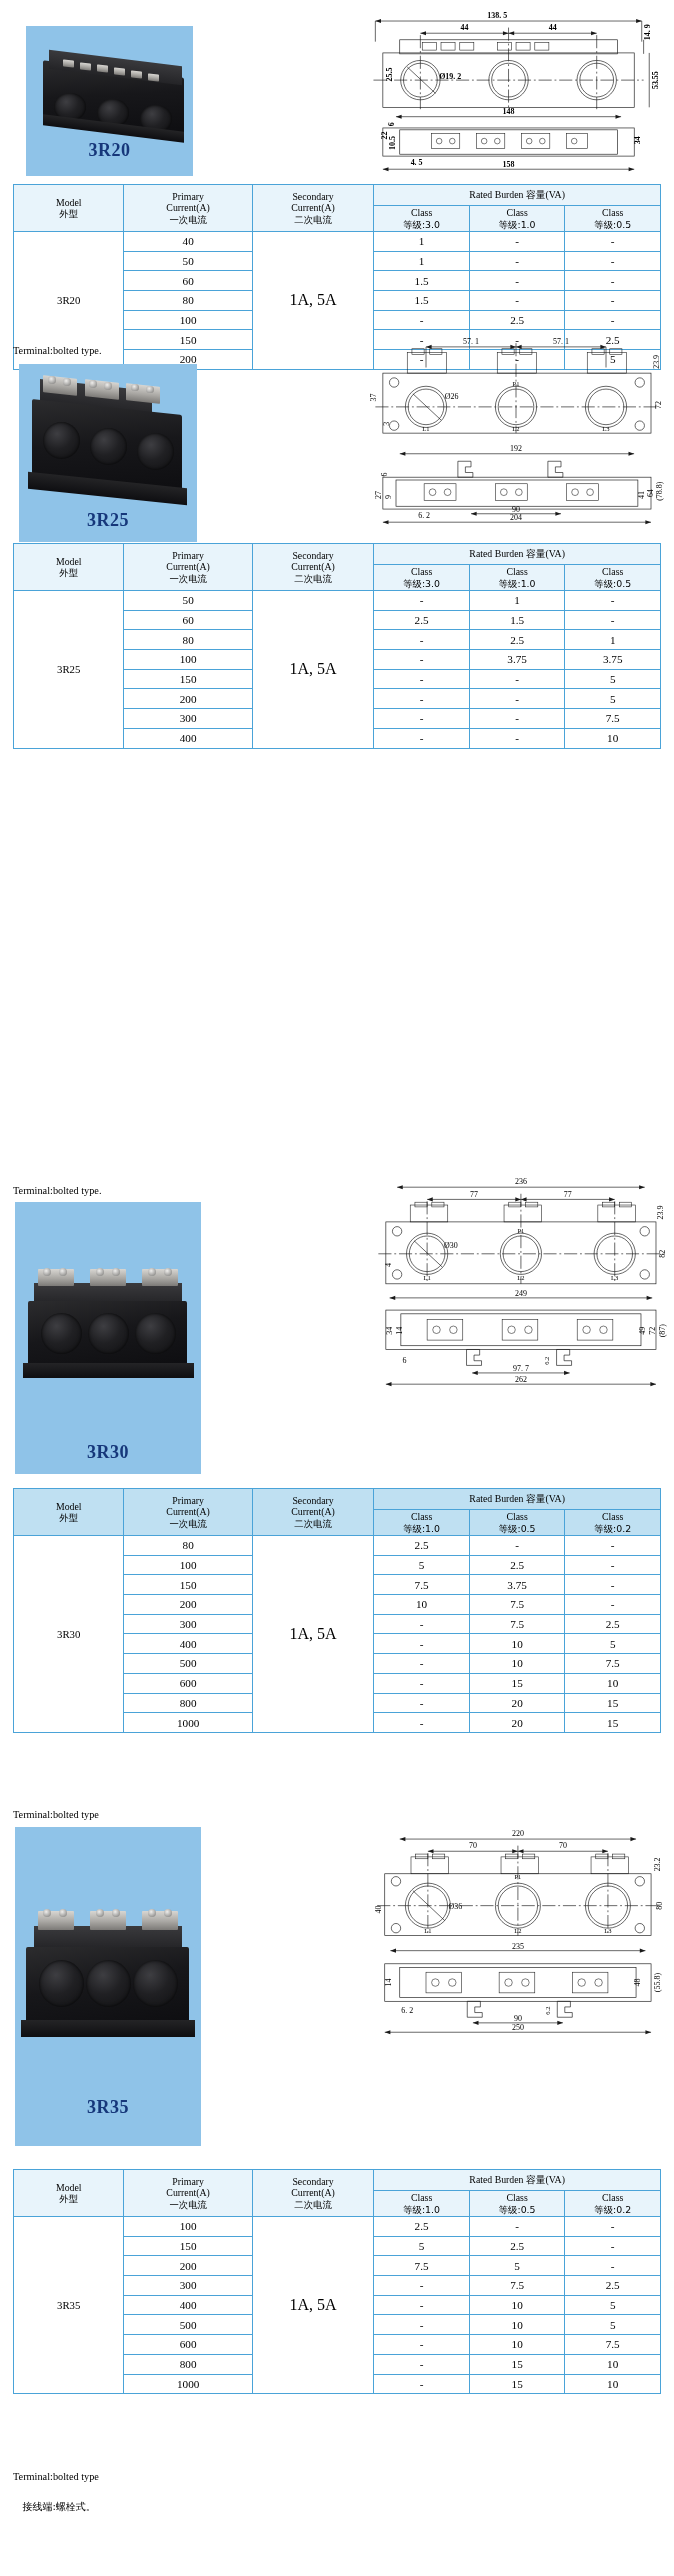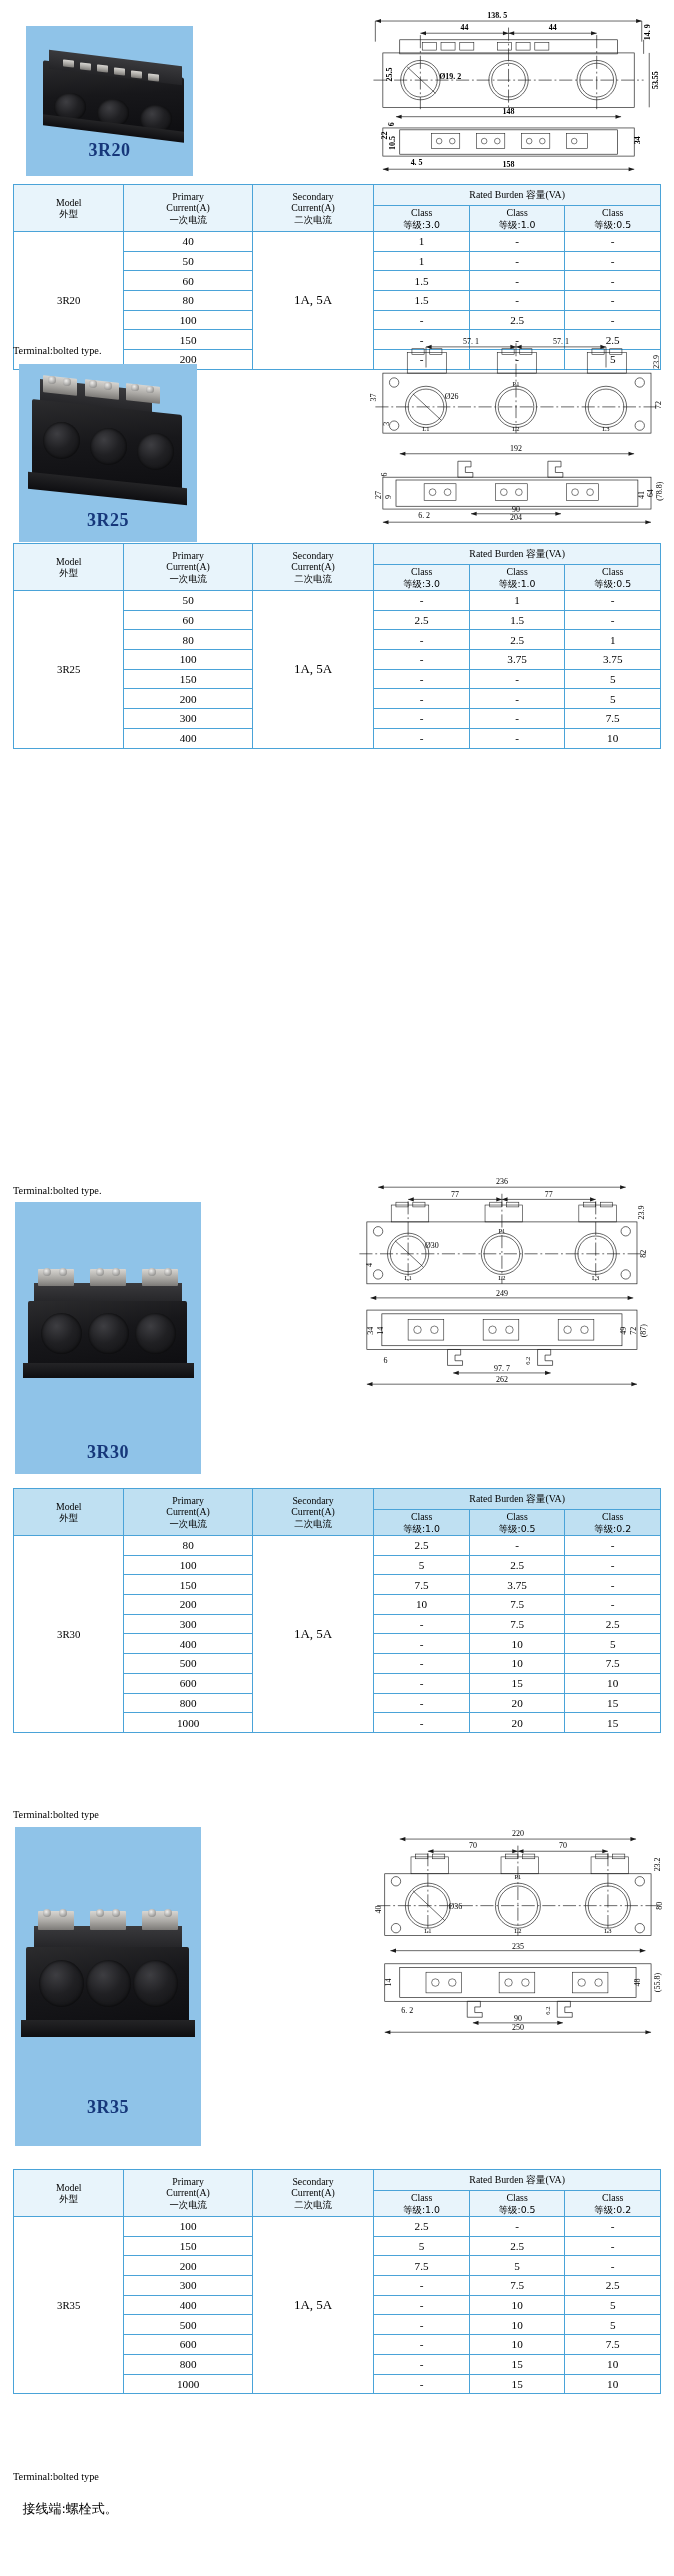--- a/index.html
+++ b/index.html
@@ -86,38 +86,38 @@
     font-size: 9.8px;
     line-height: 1.18;
   }
   table.spec.dark thead th { background: #bfe0f2; }
   table.spec tbody td {
     font-size: 11.2px;
     height: 19.7px;
     background: #fff;
   }
   table.spec tbody td.model-cell { font-size: 10.8px; }
-  table.spec tbody td.sec-cell { font-size: 13px; }
+  table.spec tbody td.sec-cell { font-size: 16px; }
   .cn { font-family: "DejaVu Sans", "Liberation Sans", sans-serif; font-size: 9.4px; }
   .hdr-l1 { display:block; }
   .hdr-l2 { display:block; }
   .hdr-l3 { display:block; }
 
   
   table.spec { border-top: 1.9px solid #3d9ad4; border-bottom: 1.9px solid #3d9ad4; }
 
   .note {
     position: absolute;
     font-family: "Liberation Serif", "DejaVu Serif", serif;
     font-size: 10.3px;
     color: #000;
     line-height: 1.45;
     white-space: pre-line;
   }
-  .note .cn2 { font-family: "DejaVu Sans", sans-serif; font-size: 13px; }
+  .note .cn2 { font-family: "DejaVu Sans", sans-serif; font-size: 10px; }
 </style>
 </head>
 <body>
 
 <div id="page">
 
   <div class="photo-block" style="left:26px; top:26px; width:167px; height:150px;">
     <div class="photo-inner">
       <div class="ct-body" style="left:17px; top:43px; width:141px; height:60px; transform:skewY(7deg);"></div>
       <div class="ct-top" style="left:22.5px; top:32px; width:133px; height:19px; transform:skewY(7deg);"></div>
@@ -536,21 +536,21 @@
       <div class="ct-screw" style="left:149px; top:66px; width:8.4px; height:8.4px;"></div>
       <div class="ct-body" style="left:13px; top:99px; width:159px; height:67px;"></div>
       <div class="ct-hole" style="left:26px; top:111px; width:41px; height:41px;"></div>
       <div class="ct-hole" style="left:73px; top:111px; width:41px; height:41px;"></div>
       <div class="ct-hole" style="left:120px; top:111px; width:41px; height:41px;"></div>
       <div class="ct-foot" style="left:7.5px; top:161px; width:171px; height:15px;"></div>
     </div>
     <div class="model-caption" style="top:240px; font-size:18px;">3R30</div>
   </div>
 
-  <div class="draw" style="left:183px; top:1173px;">
+  <div class="draw" style="left:202px; top:1173px;">
     <svg width="469" height="216" viewBox="0 0 500 230">
       <g fill="none" stroke="#1a1a1a" stroke-width="0.7" font-family="Liberation Serif, serif" font-size="8.5">
 
         <line x1="208" y1="15" x2="472" y2="15"></line>
         <path d="M208 15 l6 -2.2 v4.4 z" fill="#1a1a1a" stroke="none"></path>
         <path d="M472 15 l-6 -2.2 v4.4 z" fill="#1a1a1a" stroke="none"></path>
         <text x="340" y="12" fill="#000" stroke="none" text-anchor="middle">236</text>
 
         <line x1="240" y1="28" x2="340" y2="28"></line>
         <path d="M240 28 l6 -2.2 v4.4 z" fill="#1a1a1a" stroke="none"></path>

